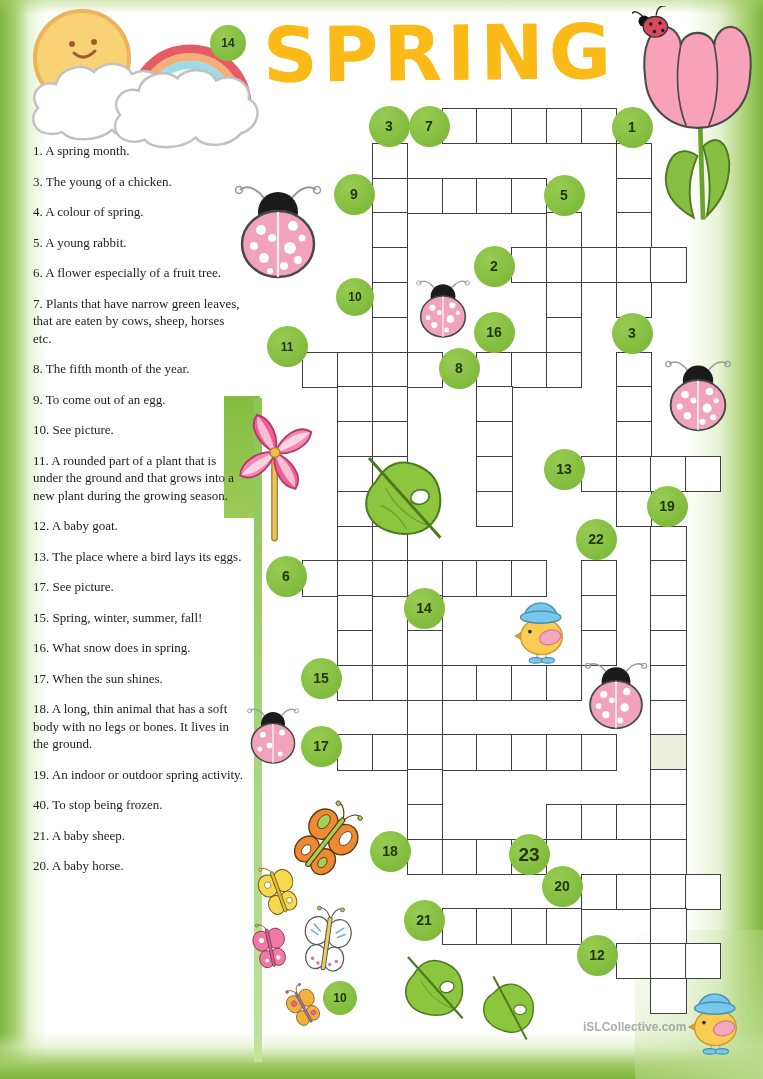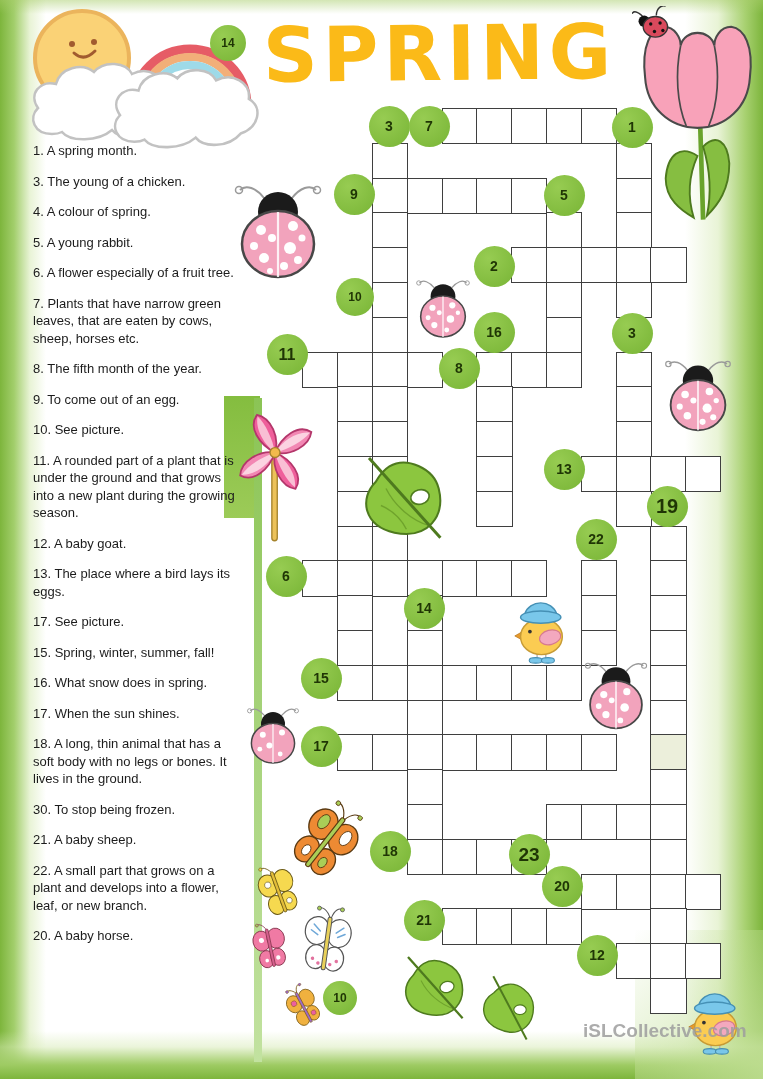--- a/index.html
+++ b/index.html
@@ -20,34 +20,34 @@
   #pinwheel-backdrop{left:224px;top:396px;width:36px;height:122px;
     background:linear-gradient(to bottom,#84bd3f,#9ccb58);}
   #side-bar{left:254px;top:398px;width:8px;height:664px;
     background:linear-gradient(to bottom,#8bc455,#c2e2a0);}
   
   #title{position:absolute;left:263px;top:14px;z-index:2;margin:0;
     font-family:"DejaVu Sans",sans-serif;font-weight:bold;font-size:76px;line-height:1.05;
     letter-spacing:5px;transform:rotate(-.6deg);}
   
   #clue-list{position:absolute;left:33px;top:142px;width:212px;z-index:2;
-    font-family:Liberation Sans, sans-serif;font-size:13px;line-height:17.5px;}
+    font-family:Liberation Serif, serif;font-size:13px;line-height:17.5px;}
   #clue-list p{margin:0 0 13px 0;}
   
   .cell{position:absolute;width:36.3px;height:36.3px;box-sizing:border-box;
     border:1.6px solid #3f3f3f;background:#fff;z-index:2;}
   .num-circle{position:absolute;z-index:4;border-radius:50%;
     background:radial-gradient(circle at 35% 30%,#97cc52,#7eb93b 80%);
     display:flex;align-items:center;justify-content:center;
     font-family:"Liberation Sans",sans-serif;font-weight:bold;}
   
   .deco{position:absolute;z-index:5;pointer-events:none;}
   .sky{z-index:3;}
   #watermark{position:absolute;left:583px;top:1020px;z-index:6;
-    font-family:"Liberation Sans",sans-serif;font-weight:bold;font-size:19px;opacity:.85;}
+    font-family:"Liberation Sans",sans-serif;font-weight:bold;font-size:12px;opacity:.85;}
 </style>
 </head>
 <body>
 
 <div id="page">
 
   <div id="strip-left" class="strip"></div>
   <div id="strip-right" class="strip"></div>
   <div id="strip-bottom" class="strip"></div>
   <div id="strip-top" class="strip"></div>
@@ -68,23 +68,23 @@
       <p>9. To come out of an egg.</p>
       <p>10. See picture.</p>
       <p>11. A rounded part of a plant that is under the ground and that grows into a new plant during the growing season.</p>
       <p>12. A baby goat.</p>
       <p>13. The place where a bird lays its eggs.</p>
       <p>17. See picture.</p>
       <p>15. Spring, winter, summer, fall!</p>
       <p>16. What snow does in spring.</p>
       <p>17. When the sun shines.</p>
       <p>18. A long, thin animal that has a soft body with no legs or bones. It lives in the ground.</p>
-      <p>30. To stop being frozen.</p>
+      <p>19. An indoor or outdoor spring activity.</p>
+      <p>40. To stop being frozen.</p>
       <p>21. A baby sheep.</p>
-      <p>22. A small part that grows on a plant and develops into a flower, leaf, or new branch.</p>
       <p>20. A baby horse.</p>
     </div>
 
   <div id="grid-layer">
       <div class="cell" style="left: 441.6px; top: 108px;"></div>
       <div class="cell" style="left: 476.4px; top: 108px;"></div>
       <div class="cell" style="left: 511.2px; top: 108px;"></div>
       <div class="cell" style="left: 546px; top: 108px;"></div>
       <div class="cell" style="left: 580.8px; top: 108px;"></div>
       <div class="cell" style="left: 372px; top: 142.8px;"></div>
@@ -203,24 +203,24 @@
       <div class="num-circle" style="height: 36px; width: 36px; left: 210px; top: 25px; font-size: 12px; color: rgb(31, 53, 5);">14</div>
       <div class="num-circle" style="height: 41px; width: 41px; left: 368.5px; top: 105.5px; font-size: 14px; color: rgb(31, 53, 5);">3</div>
       <div class="num-circle" style="height: 41px; width: 41px; left: 408.5px; top: 105.5px; font-size: 14px; color: rgb(31, 53, 5);">7</div>
       <div class="num-circle" style="height: 41px; width: 41px; left: 611.5px; top: 106.5px; font-size: 14px; color: rgb(31, 53, 5);">1</div>
       <div class="num-circle" style="height: 41px; width: 41px; left: 333.5px; top: 173.5px; font-size: 14px; color: rgb(31, 53, 5);">9</div>
       <div class="num-circle" style="height: 41px; width: 41px; left: 543.5px; top: 174.5px; font-size: 14px; color: rgb(31, 53, 5);">5</div>
       <div class="num-circle" style="height: 41px; width: 41px; left: 473.5px; top: 245.5px; font-size: 14px; color: rgb(31, 53, 5);">2</div>
       <div class="num-circle" style="height: 38px; width: 38px; left: 336px; top: 278px; font-size: 12px; color: rgb(31, 53, 5);">10</div>
       <div class="num-circle" style="height: 41px; width: 41px; left: 473.5px; top: 311.5px; font-size: 14px; color: rgb(31, 53, 5);">16</div>
       <div class="num-circle" style="height: 41px; width: 41px; left: 611.5px; top: 312.5px; font-size: 14px; color: rgb(31, 53, 5);">3</div>
-      <div class="num-circle" style="height: 41px; width: 41px; left: 266.5px; top: 334px; font-size: 16px; color: rgb(31, 53, 5);">11</div>
+      <div class="num-circle" style="height: 41px; width: 41px; left: 266.5px; top: 326px; font-size: 12px; color: rgb(31, 53, 5);">11</div>
       <div class="num-circle" style="height: 41px; width: 41px; left: 438.5px; top: 347.5px; font-size: 14px; color: rgb(31, 53, 5);">8</div>
       <div class="num-circle" style="height: 41px; width: 41px; left: 543.5px; top: 448.5px; font-size: 14px; color: rgb(31, 53, 5);">13</div>
-      <div class="num-circle" style="height: 41px; width: 41px; left: 646.5px; top: 485.5px; font-size: 20px; color: rgb(31, 53, 5);">19</div>
+      <div class="num-circle" style="height: 41px; width: 41px; left: 646.5px; top: 485.5px; font-size: 14px; color: rgb(31, 53, 5);">19</div>
       <div class="num-circle" style="height: 41px; width: 41px; left: 575.5px; top: 518.5px; font-size: 14px; color: rgb(31, 53, 5);">22</div>
       <div class="num-circle" style="height: 41px; width: 41px; left: 265.5px; top: 555.5px; font-size: 14px; color: rgb(31, 53, 5);">6</div>
       <div class="num-circle" style="height: 41px; width: 41px; left: 403.5px; top: 587.5px; font-size: 14px; color: rgb(31, 53, 5);">14</div>
       <div class="num-circle" style="height: 41px; width: 41px; left: 300.5px; top: 657.5px; font-size: 14px; color: rgb(31, 53, 5);">15</div>
       <div class="num-circle" style="height: 41px; width: 41px; left: 300.5px; top: 725.5px; font-size: 14px; color: rgb(31, 53, 5);">17</div>
       <div class="num-circle" style="height: 41px; width: 41px; left: 508.5px; top: 834px; font-size: 19px; color: rgb(31, 53, 5);">23</div>
       <div class="num-circle" style="height: 41px; width: 41px; left: 369.5px; top: 830.5px; font-size: 14px; color: rgb(31, 53, 5);">18</div>
       <div class="num-circle" style="height: 41px; width: 41px; left: 541.5px; top: 865.5px; font-size: 14px; color: rgb(31, 53, 5);">20</div>
       <div class="num-circle" style="height: 41px; width: 41px; left: 403.5px; top: 899.5px; font-size: 14px; color: rgb(31, 53, 5);">21</div>
       <div class="num-circle" style="height: 41px; width: 41px; left: 576.5px; top: 934.5px; font-size: 14px; color: rgb(31, 53, 5);">12</div>

